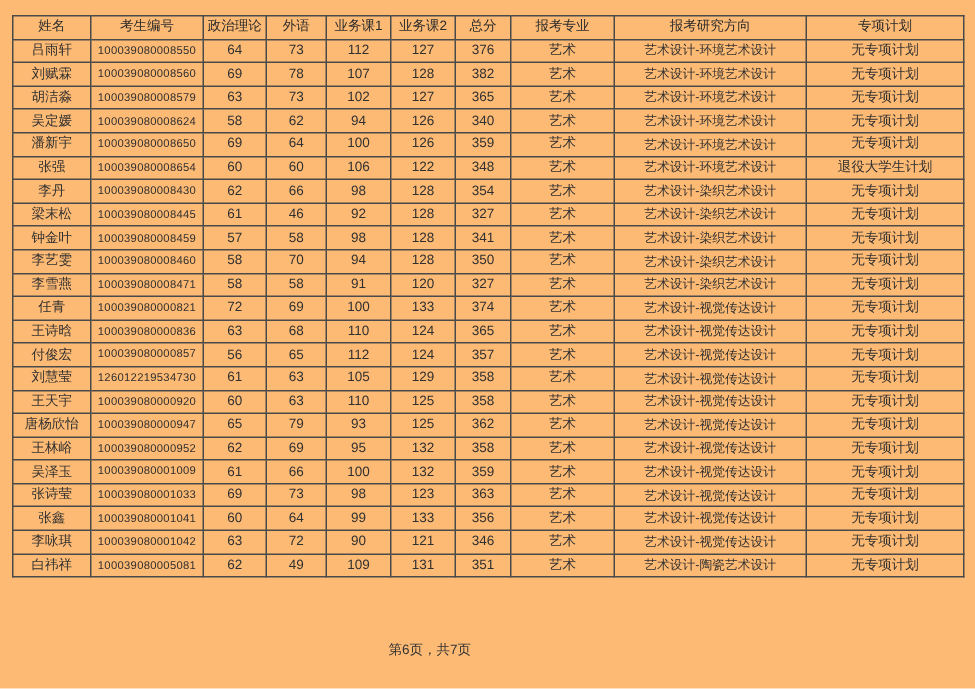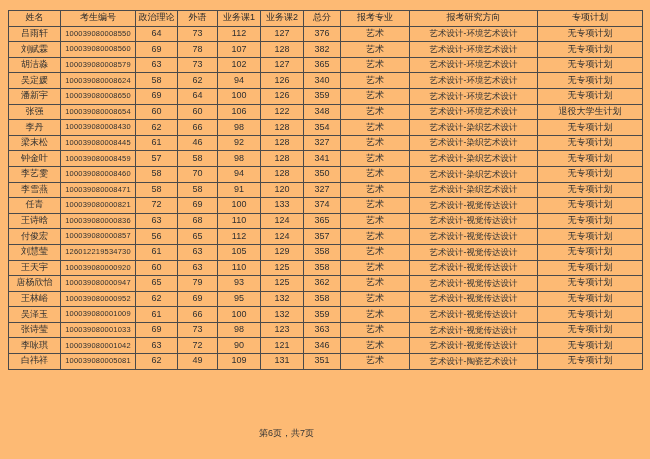--- a/index.html
+++ b/index.html
@@ -305,20 +305,32 @@
           <td data-name="cell-politics">69</td>
           <td data-name="cell-foreign_language">73</td>
           <td data-name="cell-course1">98</td>
           <td data-name="cell-course2">123</td>
           <td data-name="cell-total">363</td>
           <td data-name="cell-major">艺术</td>
           <td data-name="cell-research_direction">艺术设计-视觉传达设计</td>
           <td data-name="cell-special_plan">无专项计划</td>
         </tr>
         <tr data-name="table-row">
+          <td data-name="cell-name">张鑫</td>
+          <td data-name="cell-candidate_id">100039080001041</td>
+          <td data-name="cell-politics">60</td>
+          <td data-name="cell-foreign_language">64</td>
+          <td data-name="cell-course1">99</td>
+          <td data-name="cell-course2">133</td>
+          <td data-name="cell-total">356</td>
+          <td data-name="cell-major">艺术</td>
+          <td data-name="cell-research_direction">艺术设计-视觉传达设计</td>
+          <td data-name="cell-special_plan">无专项计划</td>
+        </tr>
+        <tr data-name="table-row">
           <td data-name="cell-name">李咏琪</td>
           <td data-name="cell-candidate_id">100039080001042</td>
           <td data-name="cell-politics">63</td>
           <td data-name="cell-foreign_language">72</td>
           <td data-name="cell-course1">90</td>
           <td data-name="cell-course2">121</td>
           <td data-name="cell-total">346</td>
           <td data-name="cell-major">艺术</td>
           <td data-name="cell-research_direction">艺术设计-视觉传达设计</td>
           <td data-name="cell-special_plan">无专项计划</td>

